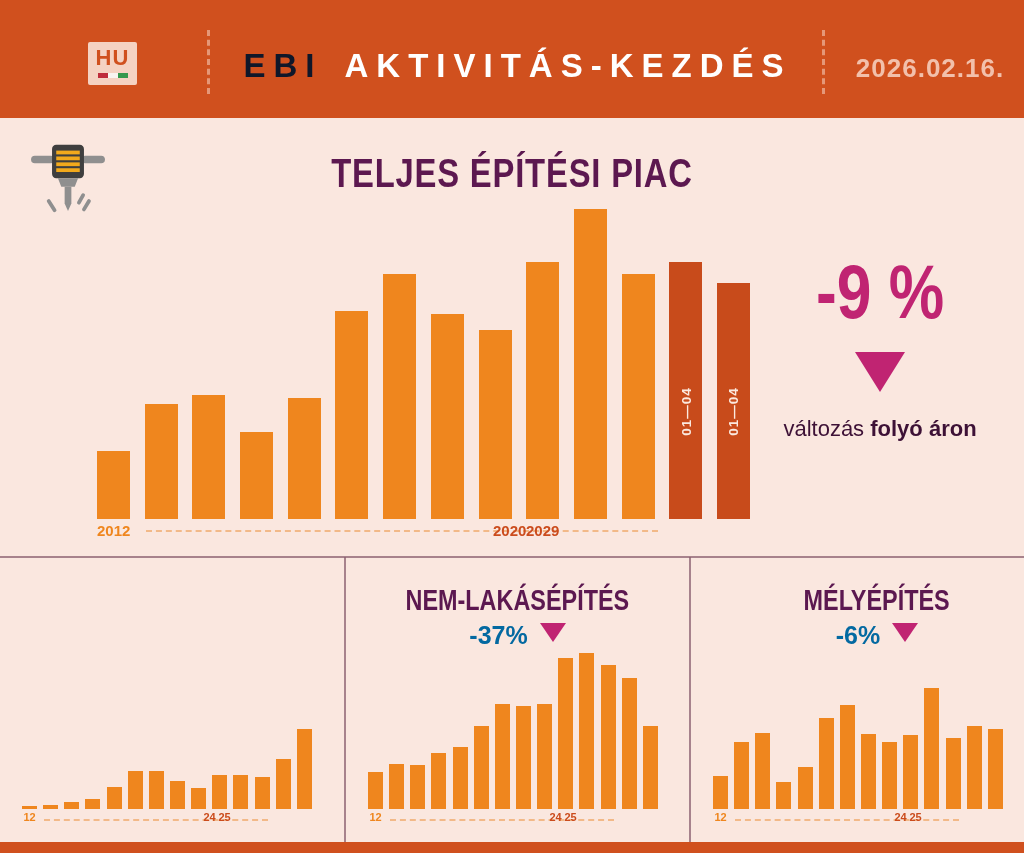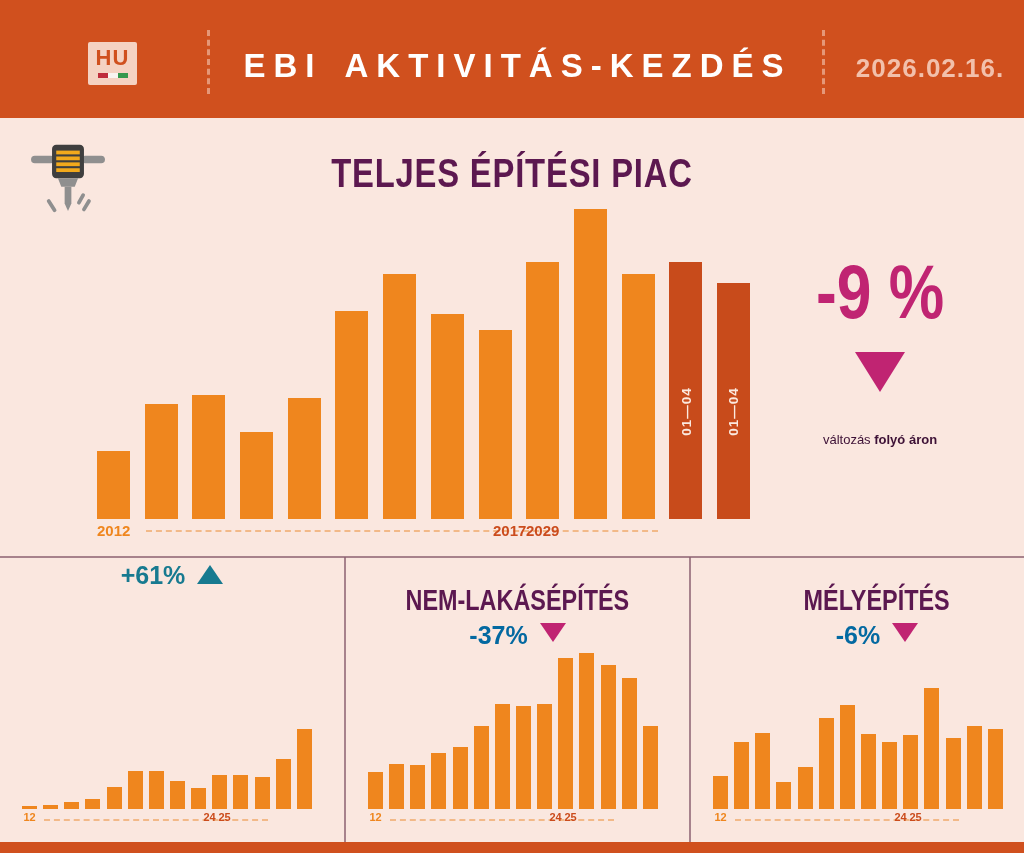--- a/index.html
+++ b/index.html
@@ -18,21 +18,21 @@
   .logo-text { display:block; margin-top:3px; font-size:22px; font-weight:bold; color:#d0501e; letter-spacing:1px; }
   .flag-row { display:flex; justify-content:center; gap:0; margin-top:2px; }
   .flag-row span { width:10px; height:5px; display:block; }
   .flag-red { background:#bf2c3c; } .flag-white { background:#f8f4f0; } .flag-green { background:#35984d; }
   .hdr-divider { position:absolute; top:30px; height:64px; width:0; border-left:3px dashed rgba(245,210,195,0.55); }
   .hdr-div1 { left:207px; } .hdr-div2 { left:822px; }
   .hdr-title {
     position:absolute; left:220px; width:595px; top:47px; text-align:center;
     font-size:33px; font-weight:bold; letter-spacing:8px; color:#ffffff; white-space:nowrap;
   }
-  .hdr-title .ebi { color:#ffffff; margin-right:22px; }
+  .hdr-title .ebi { color:#0f172a; margin-right:22px; }
   .hdr-date {
     position:absolute; left:836px; width:188px; top:53px; text-align:center;
     font-size:26px; font-weight:bold; letter-spacing:1px; color:#f2c0ab; white-space:nowrap;
   }
   
   .main-title {
     position:absolute; left:0; width:1024px; top:150px; text-align:center;
     font-size:41px; font-weight:bold; color:#5c1850; white-space:nowrap;
   }
   .main-title .squeeze { display:inline-block; transform:scaleX(0.8); transform-origin:center; letter-spacing:1px; }
@@ -58,21 +58,21 @@
   .change-block { position:absolute; left:768px; top:254px; width:224px; text-align:center; }
   .change-value {
     font-size:76px; font-weight:bold; color:#c02472; line-height:1; white-space:nowrap;
   }
   .change-value .squeeze { display:inline-block; transform:scaleX(0.82); transform-origin:center; }
   .big-tri-down {
     width:0; height:0; margin:22px auto 0 auto;
     border-left:25px solid transparent; border-right:25px solid transparent;
     border-top:40px solid #c02472;
   }
-  .change-note { margin-top:40px; font-size:13px; color:#3d1136; white-space:nowrap; }
+  .change-note { margin-top:24px; font-size:22px; color:#3d1136; white-space:nowrap; }
   .change-note .bold { font-weight:bold; }
 
   
   .h-divider { position:absolute; left:0; top:556px; width:1024px; height:0; border-top:2px solid rgba(139,96,112,0.75); }
   .v-divider { position:absolute; top:557px; height:286px; width:2px; background:rgba(139,96,112,0.75); }
   .v-div1 { left:344px; } .v-div2 { left:689px; }
   .footer-bar { position:absolute; left:0; top:842px; width:1024px; height:11px; background:#d0501e; }
 
   
   .panel { position:absolute; top:557px; height:286px; }
@@ -158,38 +158,37 @@
     <div class="xlab"></div>
     <div class="xlab"></div>
     <div class="xlab"></div>
     <div class="xlab"></div>
     <div class="xlab"></div>
     <div class="xlab"></div>
     <div class="xlab"></div>
     <div class="xlab"></div>
     <div class="xlab"></div>
     <div class="xlab"></div>
-    <div class="xlab hl">2017</div>
+    <div class="xlab hl">2020</div>
     <div class="xlab hl">2029</div>
   </div>
 
 <div class="change-block">
   <div class="change-value"><span class="squeeze">-9 %</span></div>
   <div class="big-tri-down"></div>
   <div class="change-note">
     <span>változás </span><span class="bold">folyó áron</span>
   </div>
 </div>
 
 <div class="h-divider"></div>
 <div class="v-divider v-div1"></div>
 <div class="v-divider v-div2"></div>
 
 <div class="panel panel-1">
-  <div class="panel-change"><span class="chg up">+61%</span><span class="tri up"></span></div>
   <div class="chart-bars chart-mini-bars">
       <div class="bar" style="height: 3px;"></div>
       <div class="bar" style="height: 4px;"></div>
       <div class="bar" style="height: 7px;"></div>
       <div class="bar" style="height: 10px;"></div>
       <div class="bar" style="height: 22px;"></div>
       <div class="bar" style="height: 38px;"></div>
       <div class="bar" style="height: 38px;"></div>
       <div class="bar" style="height: 28px;"></div>
       <div class="bar" style="height: 21px;"></div>

